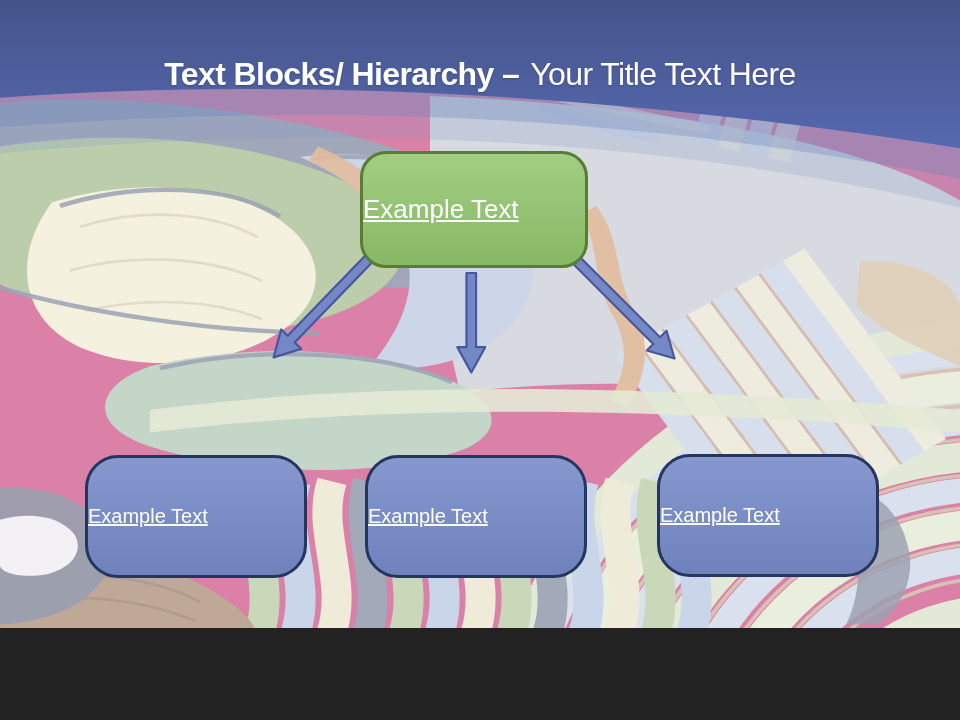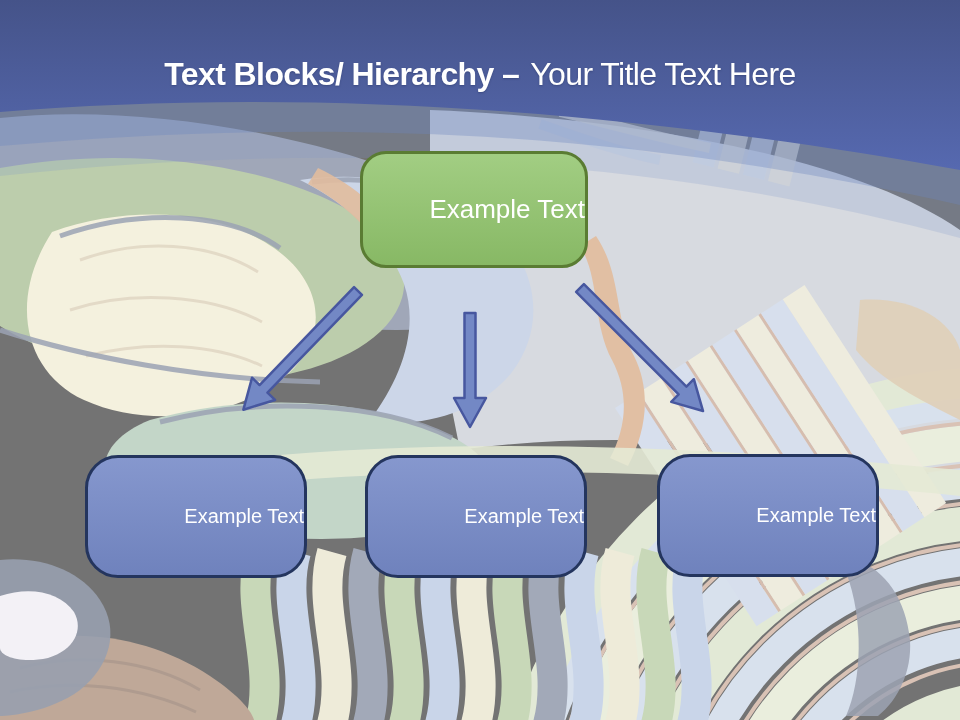--- a/index.html
+++ b/index.html
@@ -1,40 +1,41 @@
 <!DOCTYPE html>
 <html style="--header-top: #455389; --header-bottom: #5669B0; --title-text: #FFFFFF; --root-fill: #90C46B; --root-border: #5A7C33; --child-fill: #7589C7; --child-border: #24355E; --arrow-fill: #7388C5; --arrow-border: #47579F; --box-text: #FFFFFF;"><head>
 <meta charset="utf-8">
 <style>
   html,body{margin:0;padding:0;background:#222;}
   .slide{
-    position:relative;width:960px;height:720px;overflow:hidden;
+    position:relative;width:960px;height:628px;overflow:hidden;
     font-family:"Liberation Sans",sans-serif;
-    background:#000000;
+    background:#be185d;
   }
   .bg{position:absolute;inset:0;width:100%;height:100%;}
   .title{
     position:absolute;top:53px;left:0;width:960px;height:42px;
     text-align:center;color:var(--title-text,#ffffff);
     font-size:32px;letter-spacing:-0.6px;line-height:42px;
     text-shadow:0 1px 2px rgba(30,40,80,.35);
     white-space:nowrap;
   }
   .t-bold{font-weight:700;}
   .t-reg{font-weight:400;margin-left:11px;}
   .arrows{position:absolute;inset:0;width:100%;height:100%;}
   .arrows polygon{
     fill:var(--arrow-fill,#7388c5);
     stroke:var(--arrow-border,#47579f);
     stroke-width:2.5;stroke-linejoin:round;
   }
   .box{
-    position:absolute;display:flex;align-items:center;justify-content:flex-end;
+    position:absolute;display:flex;align-items:center;justify-content:flex-start;
     color:var(--box-text,#ffffff);text-align:center;
     box-sizing:border-box;
+    text-decoration:underline;
   }
   .root{
     left:360px;top:151px;width:228px;height:117px;
     background:linear-gradient(180deg,rgba(255,255,255,.16),rgba(0,0,0,.06)),var(--root-fill,#90c46b);
     border:3px solid var(--root-border,#5a7c33);
     border-radius:26px;font-size:26px;
   }
   .child{
     width:222px;height:123px;
     background:linear-gradient(180deg,rgba(255,255,255,.12),rgba(0,0,0,.05)),var(--child-fill,#7589c7);

